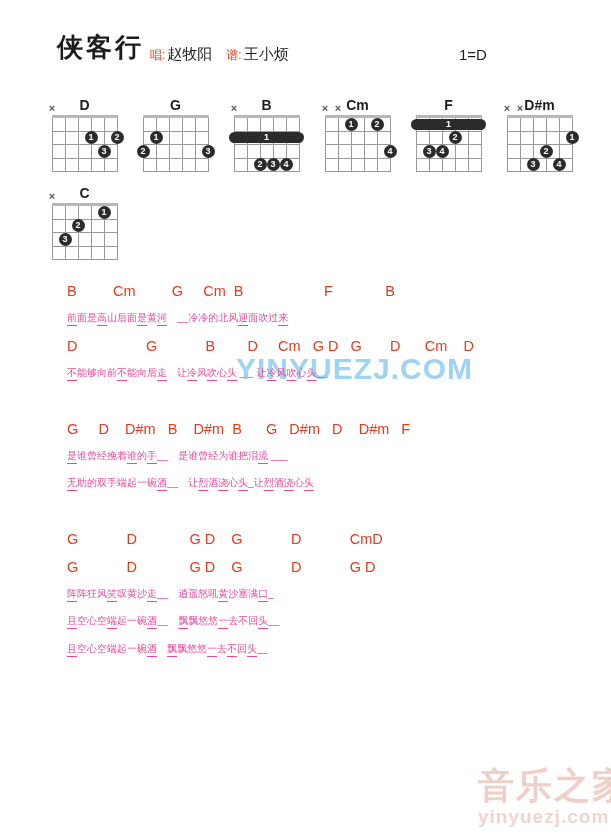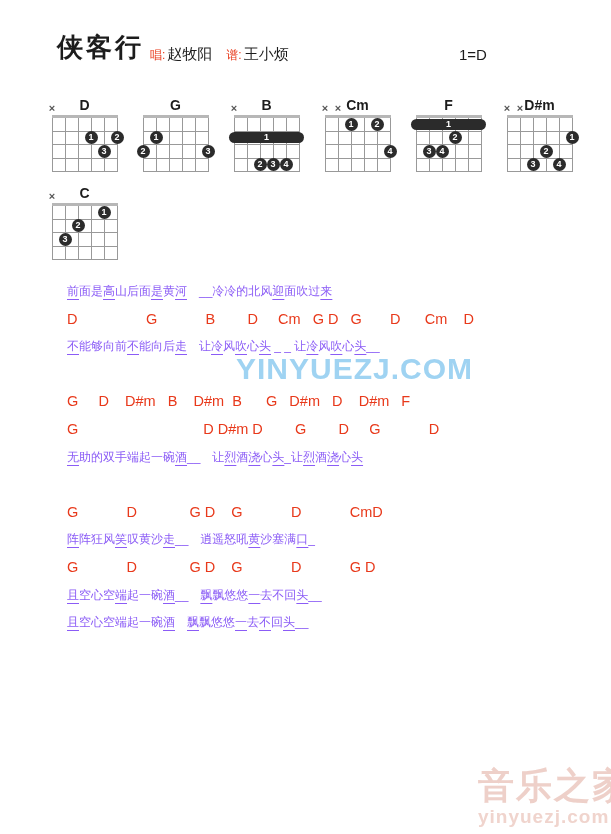--- a/index.html
+++ b/index.html
@@ -33,21 +33,21 @@
   .xmark{position:absolute;top:-15px;width:10px;height:12px;line-height:12px;text-align:center;
          font-size:11px;font-weight:bold;color:#555;}
   .dot{position:absolute;width:13px;height:13px;border-radius:50%;background:#2b2b2b;
        color:#fff;font-size:9px;font-weight:bold;line-height:13px;text-align:center;}
   .barre{position:absolute;left:-5px;width:75px;height:11px;border-radius:6px;background:#2b2b2b;
          color:#fff;font-size:9px;font-weight:bold;line-height:11px;text-align:center;}
   
   .song-body{position:absolute;left:67px;top:283px;z-index:1;}
   .sline{height:27.6px;white-space:pre;}
   .sline.chords{color:#e8391b;font-size:14.5px;}
-  .sline.lyrics{color:#8b5cf6;font-size:12px;}
+  .sline.lyrics{color:#ec4899;font-size:10px;}
   .useg{text-decoration:underline;text-underline-offset:4px;text-decoration-thickness:1px;}
 </style>
 </head>
 <body>
 
 <div class="sheet">
 
   <div class="wm-center">
     <div class="wm-url">YINYUEZJ.COM</div>
   </div>
@@ -207,28 +207,29 @@
           <div class="hl" style="top: 54px;"></div>
           <span class="xmark" style="left: -5px;">×</span>
           <div class="dot" style="left: 45.5px; top: 0.5px;">1</div>
           <div class="dot" style="left: 19.5px; top: 14px;">2</div>
           <div class="dot" style="left: 6.5px; top: 27.5px;">3</div>
         </div>
       </div>
     </div>
 
   <div id="song-body" class="song-body">
+      <div class="sline chords">B         Cm         G     Cm  B                    F             B</div>
       <div class="sline lyrics"><span class="useg">前</span><span>面是</span><span class="useg">高</span><span>山后面</span><span class="useg">是</span><span>黄</span><span class="useg">河</span><span>　</span><span>__</span><span>冷冷的北风</span><span class="useg">迎</span><span>面吹过</span><span class="useg">来</span></div>
       <div class="sline chords">D                 G            B        D     Cm   G D   G       D      Cm    D</div>
       <div class="sline lyrics"><span class="useg">不</span><span>能够向前</span><span class="useg">不</span><span>能向后</span><span class="useg">走</span><span>　</span><span>让</span><span class="useg">冷</span><span>风</span><span class="useg">吹</span><span>心</span><span class="useg">头</span><span> _ _ </span><span>让</span><span class="useg">冷</span><span>风</span><span class="useg">吹</span><span>心</span><span class="useg">头</span><span>__</span></div>
       <div class="sline gap"></div>
       <div class="sline chords">G     D    D#m   B    D#m  B      G   D#m   D    D#m   F</div>
-      <div class="sline chords">G                               D D#m D        G        D     G            D</div>
+      <div class="sline lyrics"><span class="useg">是</span><span>谁曾经挽着</span><span class="useg">谁</span><span>的</span><span class="useg">手</span><span>__</span><span>　</span><span>是谁曾经为谁把泪</span><span class="useg">流</span><span> ___</span></div>
       <div class="sline lyrics"><span class="useg">无</span><span>助的双手端起一碗</span><span class="useg">酒</span><span>__</span><span>　</span><span>让</span><span class="useg">烈</span><span>酒</span><span class="useg">浇</span><span>心</span><span class="useg">头</span><span>_</span><span>让</span><span class="useg">烈</span><span>酒</span><span class="useg">浇</span><span>心</span><span class="useg">头</span></div>
       <div class="sline gap"></div>
       <div class="sline chords">G            D             G D    G            D            CmD</div>
+      <div class="sline chords">G            D             G D    G            D            G D</div>
       <div class="sline lyrics"><span class="useg">阵</span><span>阵狂风</span><span class="useg">笑</span><span>叹黄沙</span><span class="useg">走</span><span>__</span><span>　</span><span>逍遥怒吼</span><span class="useg">黄</span><span>沙塞满</span><span class="useg">口</span><span>_</span></div>
-      <div class="sline chords">G            D             G D    G            D            G D</div>
       <div class="sline lyrics"><span class="useg">且</span><span>空心空</span><span class="useg">端</span><span>起一碗</span><span class="useg">酒</span><span>__</span><span>　</span><span class="useg">飘</span><span>飘悠悠</span><span class="useg">一</span><span>去不回</span><span class="useg">头</span><span>__</span></div>
       <div class="sline lyrics"><span class="useg">且</span><span>空心空端起一碗</span><span class="useg">酒</span><span>　</span><span class="useg">飘</span><span>飘悠悠</span><span class="useg">一</span><span>去</span><span class="useg">不</span><span>回</span><span class="useg">头</span><span>__</span></div>
     </div>
 
 </div>
 
 </body></html>

